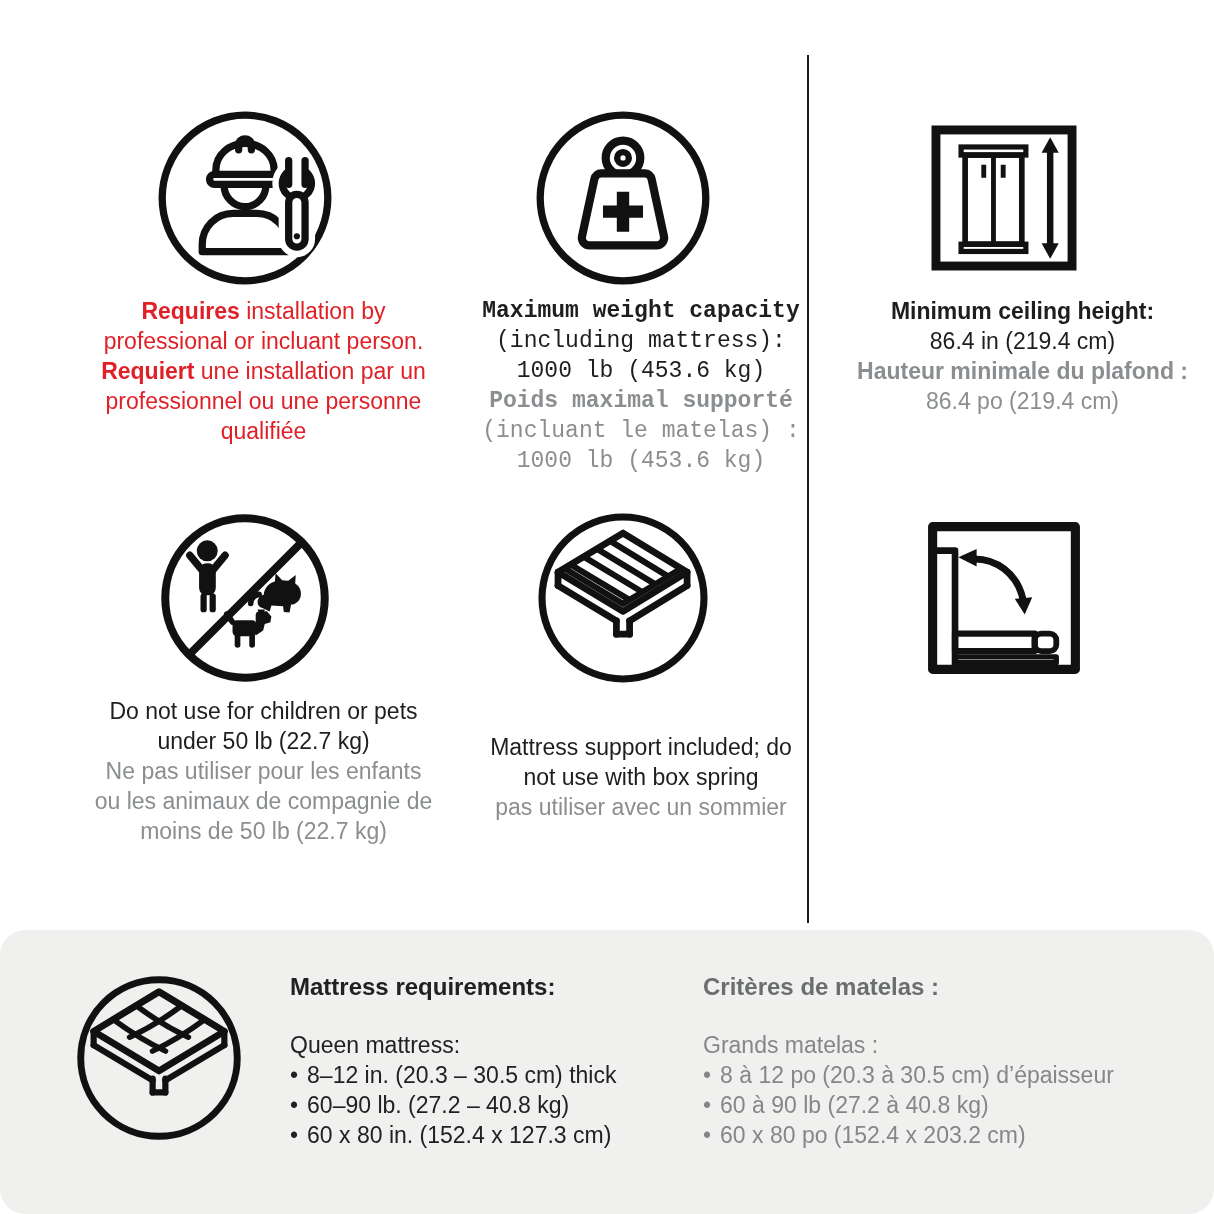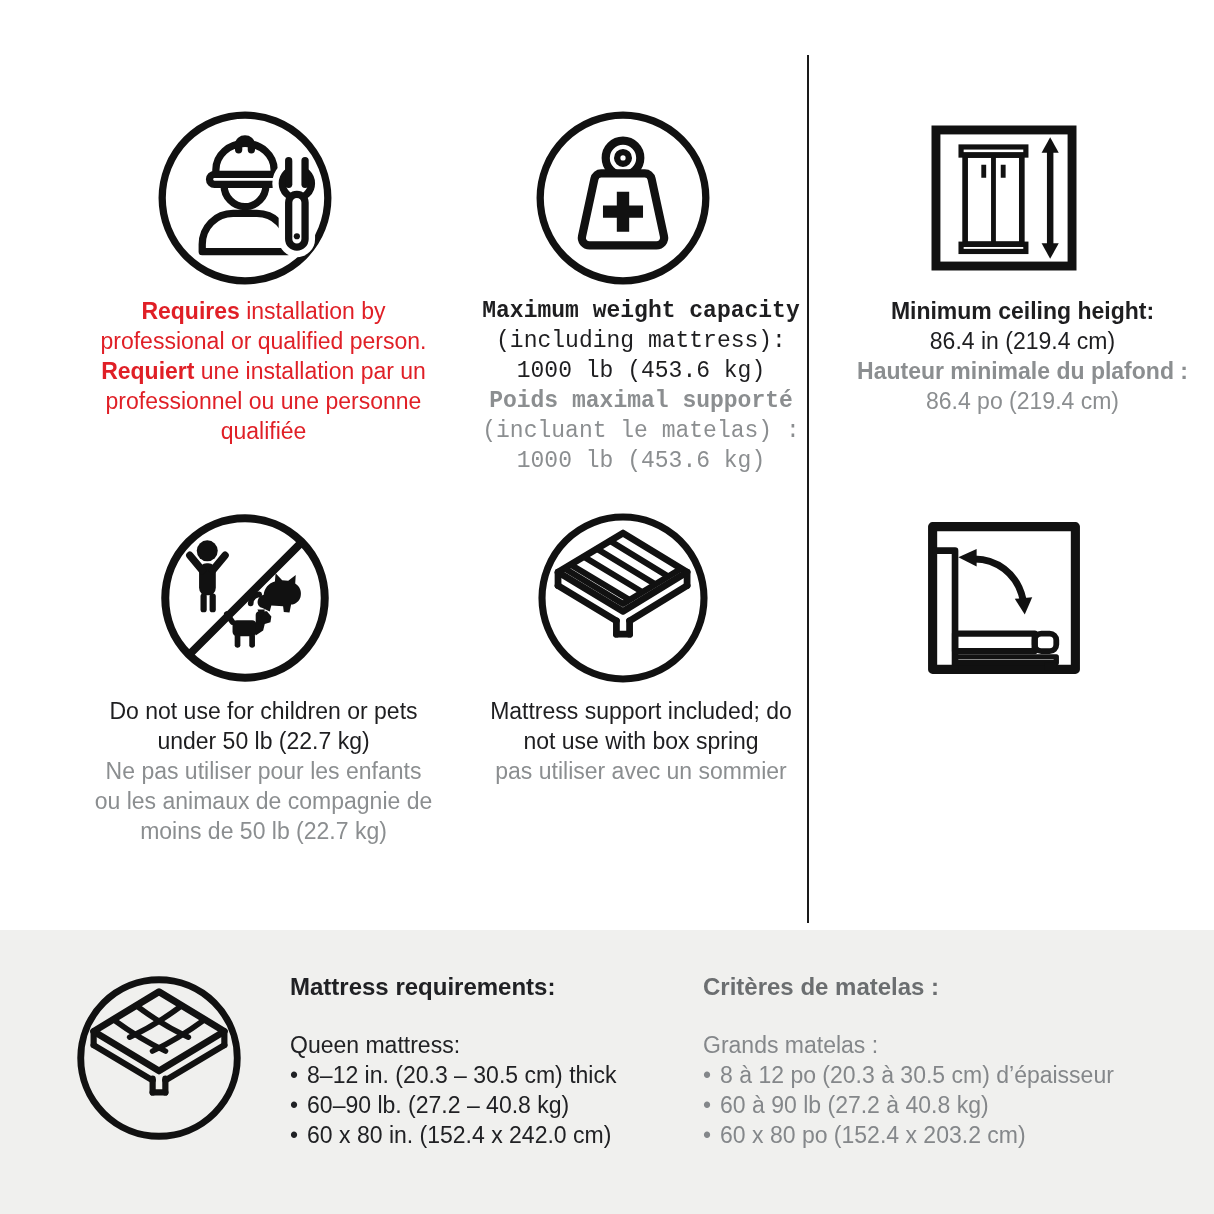--- a/index.html
+++ b/index.html
@@ -12,23 +12,23 @@
   .icon-box{height:185px;display:flex;align-items:center;justify-content:center;margin-bottom:6px;}
   .txt{font-size:23px;line-height:30px;}
   .line{white-space:nowrap;margin-left:37px;}
   .b{font-weight:700;}
   .red{color:#e01f26;}
   .gray{color:#8b8e90;}
   #cell-installation{left:35px;top:105px;width:420px;}
   #cell-weight{left:445px;top:105px;width:355px;font-family:Liberation Mono, monospace;}
   #cell-ceiling{left:812px;top:105px;width:384px;}
   #cell-children{left:35px;top:505px;width:420px;}
-  #cell-support{left:445px;top:505px;width:355px;}
+  #cell-support{left:445px;top:505px;width:355px;gap:36px;}
   #cell-extends{left:812px;top:505px;width:384px;}
-  .band{position:absolute;left:0;top:930px;width:1214px;height:284px;background:#f0f0ee;}
+  .band{position:absolute;left:0;top:930px;width:1214px;height:284px;background:#f0f0ee;border-radius:25px;}
   .band-icon{position:absolute;left:73px;top:42px;}
   .band-col{position:absolute;top:42px;font-size:23px;line-height:30px;}
   .band-col.en{left:290px;width:360px;color:#202124;}
   .band-col.fr{left:695px;width:460px;color:#84878a;margin-left:8px;}
   .band-title{font-weight:700;font-size:24px;margin-bottom:28px;white-space:nowrap;}
   .band-col.fr .band-title{color:#6b6e70;}
   .band-line{white-space:nowrap;}
   .bullet-row{display:flex;white-space:nowrap;}
   .bullet-mark{margin-right:9px;}
   svg{display:block;}
@@ -62,21 +62,21 @@
             <path d="M74,29.5 V42.5"></path>
             <path d="M83,29.5 V42.5"></path>
             <rect x="74" y="48" width="9" height="29" rx="4.5"></rect>
           </g>
           <circle cx="78.5" cy="71" r="1.7" fill="#111" stroke="none"></circle>
         </g>
       </svg>
     </div>
     <div class="txt red">
       <div class="line"><span class="b">Requires</span><span> installation by</span></div>
-      <div class="line">professional or qualified person.</div>
+      <div class="line">professional or incluant person.</div>
       <div class="line"><span class="b">Requiert</span><span> une installation par un</span></div>
       <div class="line">professionnel ou une personne</div>
       <div class="line">qualifiée</div>
     </div>
   </section>
 
   <section class="cell" id="cell-weight">
     <div class="icon-box">
       <svg viewBox="0 0 100 100" width="182" height="182">
         <g stroke="#111" stroke-linecap="round" stroke-linejoin="round">
@@ -240,21 +240,21 @@
       <div class="bullet-row">
           <span class="bullet-mark">•</span>
           <span>8–12 in. (20.3 – 30.5 cm) thick</span>
         </div>
       <div class="bullet-row">
           <span class="bullet-mark">•</span>
           <span>60–90 lb. (27.2 – 40.8 kg)</span>
         </div>
       <div class="bullet-row">
           <span class="bullet-mark">•</span>
-          <span>60 x 80 in. (152.4 x 242.0 cm)</span>
+          <span>60 x 80 in. (152.4 x 127.3 cm)</span>
         </div>
     </div>
     <div class="band-col fr">
       <div class="band-title">Critères de matelas :</div>
       <div class="band-line">Grands matelas :</div>
       <div class="bullet-row">
           <span class="bullet-mark">•</span>
           <span>8 à 12 po (20.3 à 30.5 cm) d’épaisseur</span>
         </div>
       <div class="bullet-row">

